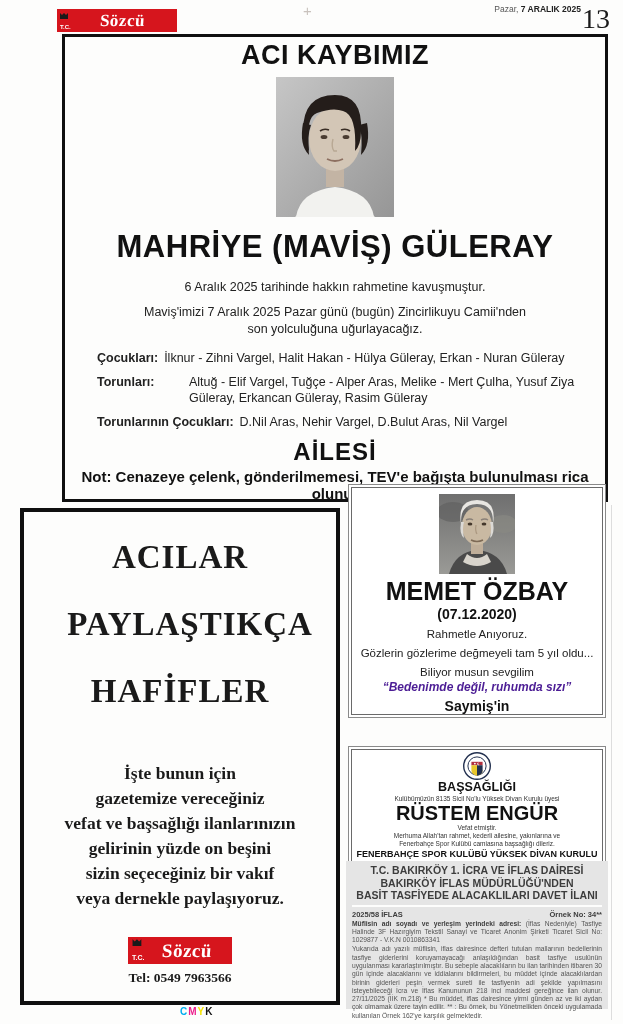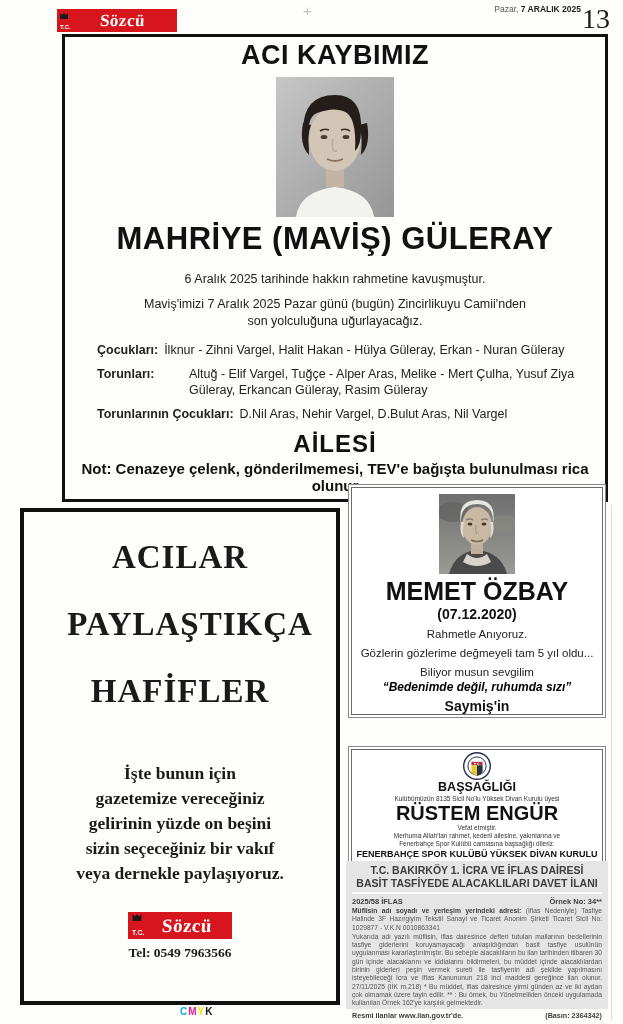--- a/index.html
+++ b/index.html
@@ -17,21 +17,21 @@
   .dateline .pfx{font-weight:400;color:#555;}
   .dateline .main{font-weight:700;}
   .pagenum{position:absolute;right:13px;top:3px;font-family:"Liberation Serif",serif;
            font-size:28px;font-weight:400;color:#1a1a1a;}
   
   .mainbox{position:absolute;left:62px;top:34px;width:540px;height:462px;
            border:3px solid #101010;text-align:center;}
   .ob-title{margin-top:3px;font-size:27px;font-weight:800;letter-spacing:.5px;}
   .ob-photo{width:118px;height:140px;margin:6px auto 0;display:block;}
   .ob-intro{margin-top:13px;font-size:15.5px;color:#222;}
-  .ob-name{margin-top:4px;font-size:31px;font-weight:800;letter-spacing:.5px;}
+  .ob-name{margin-top:12px;font-size:31px;font-weight:800;letter-spacing:.5px;}
   .ob-death{margin-top:15px;font-size:12.5px;color:#222;}
   .ob-funeral{margin-top:10px;font-size:12.5px;color:#222;line-height:17px;}
   .ob-relatives{margin-top:12px;padding:0 20px 0 32px;text-align:left;font-size:12.5px;color:#222;}
   .rel-row{display:flex;margin-bottom:8px;line-height:16px;}
   .rel-label{font-weight:700;white-space:nowrap;margin-right:6px;}
   .rel-label.wide{min-width:86px;}
   .ob-family{margin-top:2px;font-size:24px;font-weight:800;letter-spacing:1px;}
   .ob-note{margin-top:2px;font-size:15px;font-weight:700;}
   
   .promobox{position:absolute;left:20px;top:508px;width:312px;height:489px;
@@ -49,21 +49,21 @@
                  transform:skewX(-4deg);padding-left:14px;}
   .pr-tel{margin-top:6px;font-size:13.5px;font-weight:700;}
   
   .dblbox{position:absolute;left:348px;width:258px;border:1px solid #8a8a8a;padding:2px;background:#fff;}
   .dblinner{border:1px solid #6a6a6a;width:100%;height:100%;box-sizing:border-box;text-align:center;overflow:hidden;}
   .membox{top:484px;height:234px;box-sizing:border-box;}
   .mem-photo{width:76px;height:80px;margin:6px auto 0;display:block;}
   .mem-name{margin-top:4px;font-size:25px;font-weight:800;line-height:27px;}
   .mem-date{margin-top:1px;font-size:14px;font-weight:700;line-height:16px;}
   .mem-line{margin-top:6px;font-size:11.5px;color:#222;line-height:13px;}
-  .mem-quote{margin-top:1px;font-size:12px;font-style:italic;font-weight:600;line-height:14px;color:#000000;}
+  .mem-quote{margin-top:1px;font-size:12px;font-style:italic;font-weight:600;line-height:14px;color:#4c1d95;}
   .mem-sig{margin-top:4px;font-size:14px;font-weight:700;line-height:16px;}
   .condbox{top:746px;height:144px;box-sizing:border-box;}
   .fb-logo{width:28px;height:28px;margin:2px auto 0;display:block;}
   .cd-title{margin-top:1px;font-size:12.5px;font-weight:800;line-height:13px;}
   .cd-sub{margin-top:1px;font-size:6.5px;color:#333;line-height:7px;}
   .cd-name{margin-top:1px;font-size:20px;font-weight:800;line-height:20px;}
   .cd-line{margin-top:1px;font-size:6.5px;color:#333;line-height:7px;}
   .cd-sig{margin-top:2px;font-size:9px;font-weight:800;line-height:11px;}
   
   .legalbox{position:absolute;left:346px;top:861px;width:262px;height:148px;background:#e5e5e5;
@@ -150,20 +150,21 @@
     <div class="ob-note">Not: Cenazeye çelenk, gönderilmemesi, TEV'e bağışta bulunulması rica olunur</div>
   </div>
 
   <div class="promobox">
     <div class="pr-h pr-h1">ACILAR</div>
     <div class="pr-h pr-h2">PAYLAŞTIKÇA</div>
     <div class="pr-h pr-h3">HAFİFLER</div>
     <div class="pr-body">
       <div>İşte bunun için</div>
       <div>gazetemize vereceğiniz</div>
+      <div>vefat ve başsağlığı ilanlarınızın</div>
       <div>gelirinin yüzde on beşini</div>
       <div>sizin seçeceğiniz bir vakıf</div>
       <div>veya dernekle paylaşıyoruz.</div>
     </div>
     <div class="pr-logo">
       <span class="cat">
         <svg width="13" height="11" viewBox="0 0 11 10">
             <path d="M1 9 L1 3 L3 5 L5 3 L7 5 L9 3 L9 9 Z" fill="#1a1a1a"></path>
           </svg>
       </span>
@@ -225,20 +226,21 @@
       <div class="cd-line">Vefat etmiştir.</div>
       <div class="cd-line">Merhuma Allah'tan rahmet, kederli ailesine, yakınlarına ve</div>
       <div class="cd-line">Fenerbahçe Spor Kulübü camiasına başsağlığı dileriz.</div>
       <div class="cd-sig">FENERBAHÇE SPOR KULÜBÜ YÜKSEK DİVAN KURULU</div>
     </div>
   </div>
 
   <div class="legalbox">
     <div class="lg-titles">
       <div>T.C. BAKIRKÖY 1. İCRA VE İFLAS DAİRESİ</div>
+      <div>BAKIRKÖY İFLAS MÜDÜRLÜĞÜ'NDEN</div>
       <div>BASİT TASFİYEDE ALACAKLILARI DAVET İLANI</div>
     </div>
     <div class="lg-meta">
       <span>2025/58 İFLAS</span>
       <span>Örnek No: 34**</span>
     </div>
     <div class="lg-para">
       <span class="lead">Müflisin adı soyadı ve yerleşim yerindeki adresi:</span>
       <span>(İflas Nedeniyle) Tasfiye Halinde 3F Hazırgiyim Tekstil Sanayi ve Ticaret Anonim Şirketi Ticaret Sicil No: 1029877 - V.K.N 0010863341</span>
     </div>

